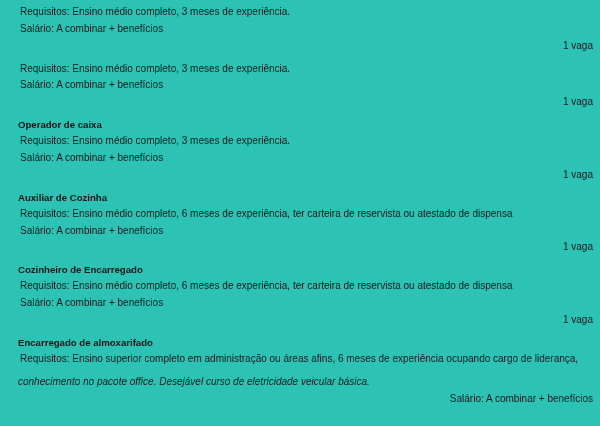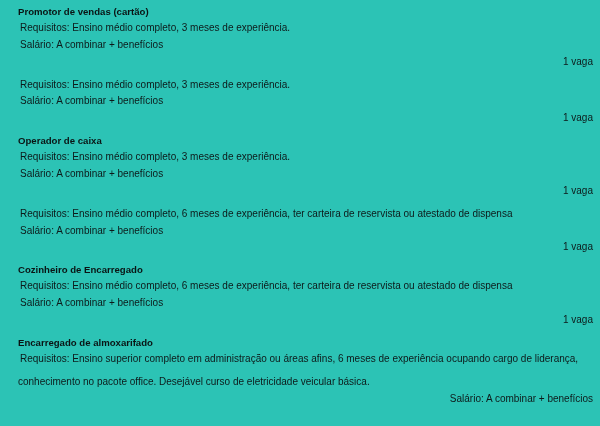--- a/index.html
+++ b/index.html
@@ -51,53 +51,53 @@
       margin-bottom: 0;
       text-align: right;
     }
   </style>
 </head>
 <body>
 
 <div class="page">
 
   <div class="job">
-    <div class="job-title">Promotor de vendas (cartão)</div>
     <div class="job-line">Requisitos: Ensino médio completo, 3 meses de experiência.</div>
     <div class="job-line">Salário: A combinar + benefícios</div>
     <div class="job-line">1 vaga</div>
   </div>
 
   <div class="job">
     <div class="job-line">Requisitos: Ensino médio completo, 3 meses de experiência.</div>
     <div class="job-line">Salário: A combinar + benefícios</div>
     <div class="job-line">1 vaga</div>
   </div>
 
   <div class="job">
     <div class="job-title">Operador de caixa</div>
     <div class="job-line">Requisitos: Ensino médio completo, 3 meses de experiência.</div>
     <div class="job-line">Salário: A combinar + benefícios</div>
     <div class="job-line">1 vaga</div>
   </div>
 
   <div class="job">
+    <div class="job-title">Auxiliar de Cozinha</div>
     <div class="job-line">Requisitos: Ensino médio completo, 6 meses de experiência, ter carteira de reservista ou atestado de dispensa</div>
     <div class="job-line">Salário: A combinar + benefícios</div>
     <div class="job-line">1 vaga</div>
   </div>
 
   <div class="job">
     <div class="job-title">Cozinheiro de Encarregado</div>
     <div class="job-line">Requisitos: Ensino médio completo, 6 meses de experiência, ter carteira de reservista ou atestado de dispensa</div>
     <div class="job-line">Salário: A combinar + benefícios</div>
     <div class="job-line">1 vaga</div>
   </div>
 
   <div class="job">
     <div class="job-title">Encarregado de almoxarifado</div>
     <div class="job-line wrap">Requisitos: Ensino superior completo em administração ou áreas afins, 6 meses de experiência ocupando cargo de liderança,</div>
-    <div class="job-line wrap-cont" style="margin-bottom:4.8px;">conhecimento no pacote office. Desejável curso de eletricidade veicular básica.</div>
+    <div class="job-line wrap-cont" style="margin-bottom:4.8px;font-style:italic;">conhecimento no pacote office. Desejável curso de eletricidade veicular básica.</div>
     <div class="job-line">Salário: A combinar + benefícios</div>
 
   </div>
 
 </div>
 
 </body></html>

